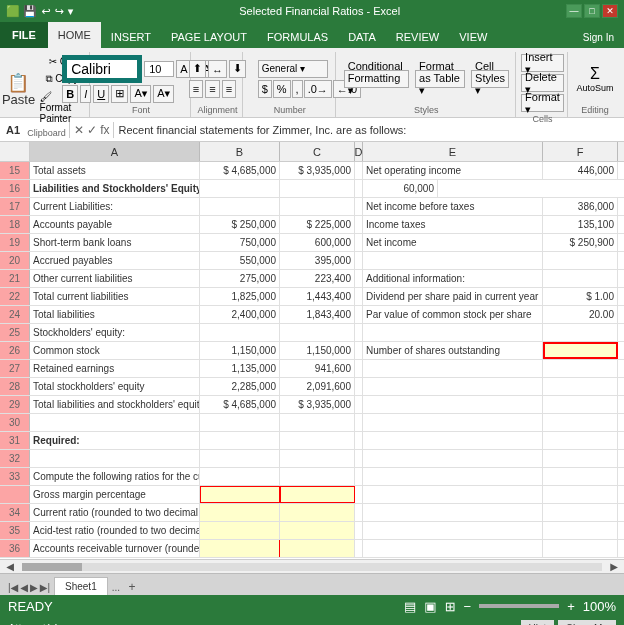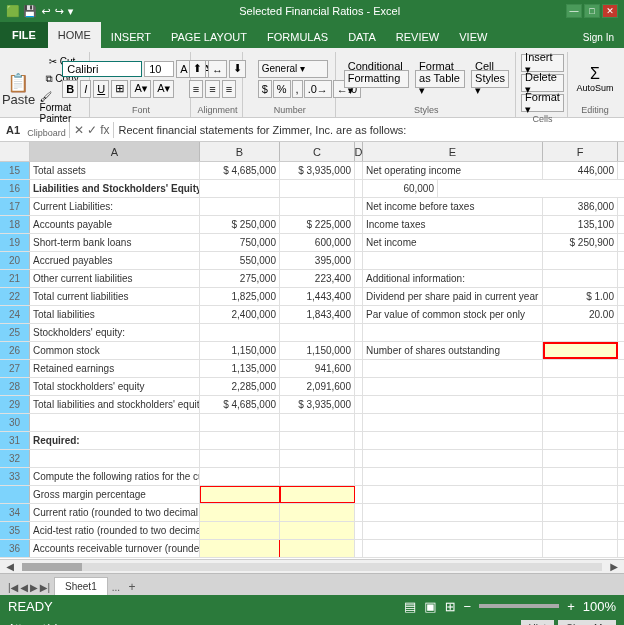--- a/index.html
+++ b/index.html
@@ -167,21 +167,21 @@
       flex: 1;
     }
     .grid-row {
       display: flex;
       height: 18px;
       border-bottom: 1px solid #e0e0e0;
     }
     .row-num {
       width: 30px;
       border-right: 1px solid #bbb;
-      background: #7dd3fc;
+      background: #fca5a5;
       display: flex;
       align-items: center;
       justify-content: center;
       font-size: 10px;
       color: #666;
       flex-shrink: 0;
     }
     .cell {
       border-right: 1px solid #e0e0e0;
       padding: 1px 3px;
@@ -299,23 +299,23 @@
       display: flex;
       flex-direction: column;
       gap: 2px;
     }
     .font-row {
       display: flex;
       align-items: center;
       gap: 2px;
     }
     .font-box {
-      border: 1px solid #0f766e;
+      border: 5px solid #0f766e;
       padding: 1px 4px;
-      font-size: 11px;
+      font-size: 14px;
       background: white;
       width: 80px;
     }
     .size-box {
       border: 1px solid #aaa;
       padding: 1px 4px;
       font-size: 11px;
       background: white;
       width: 30px;
     }
@@ -570,21 +570,21 @@
       <div class="cell col-f right">$   1.00</div>
     </div>
 
 
     <div class="grid-row">
       <div class="row-num">24</div>
       <div class="cell col-a">  Total liabilities</div>
       <div class="cell col-b right underline">2,400,000</div>
       <div class="cell col-c right underline">1,843,400</div>
       <div class="cell col-d"></div>
-      <div class="cell col-e">Par value of common stock per only</div>
+      <div class="cell col-e">Par value of common stock per share</div>
       <div class="cell col-f right">20.00</div>
     </div>
 
     <div class="grid-row">
       <div class="row-num">25</div>
       <div class="cell col-a">Stockholders' equity:</div>
       <div class="cell col-b"></div>
       <div class="cell col-c"></div>
       <div class="cell col-d"></div>
       <div class="cell col-e"></div>

